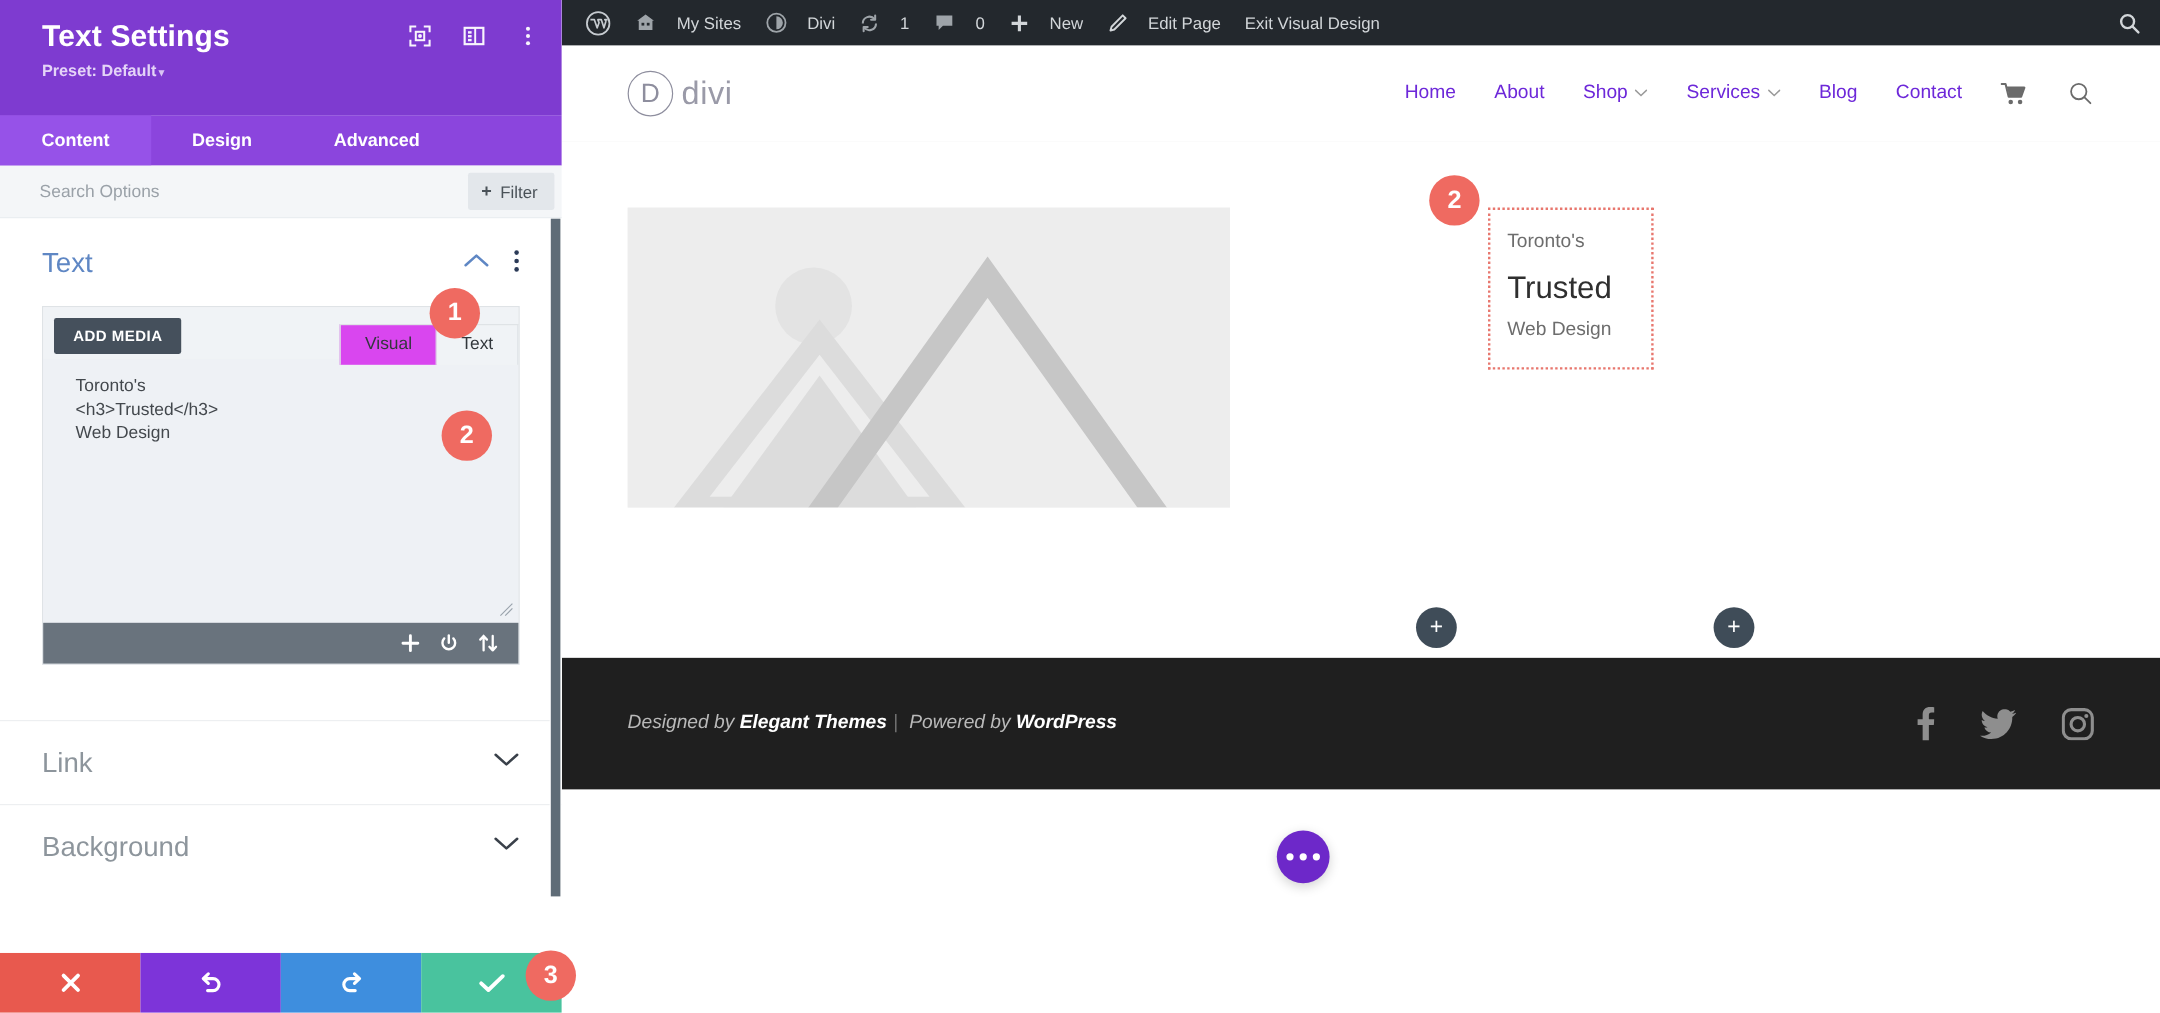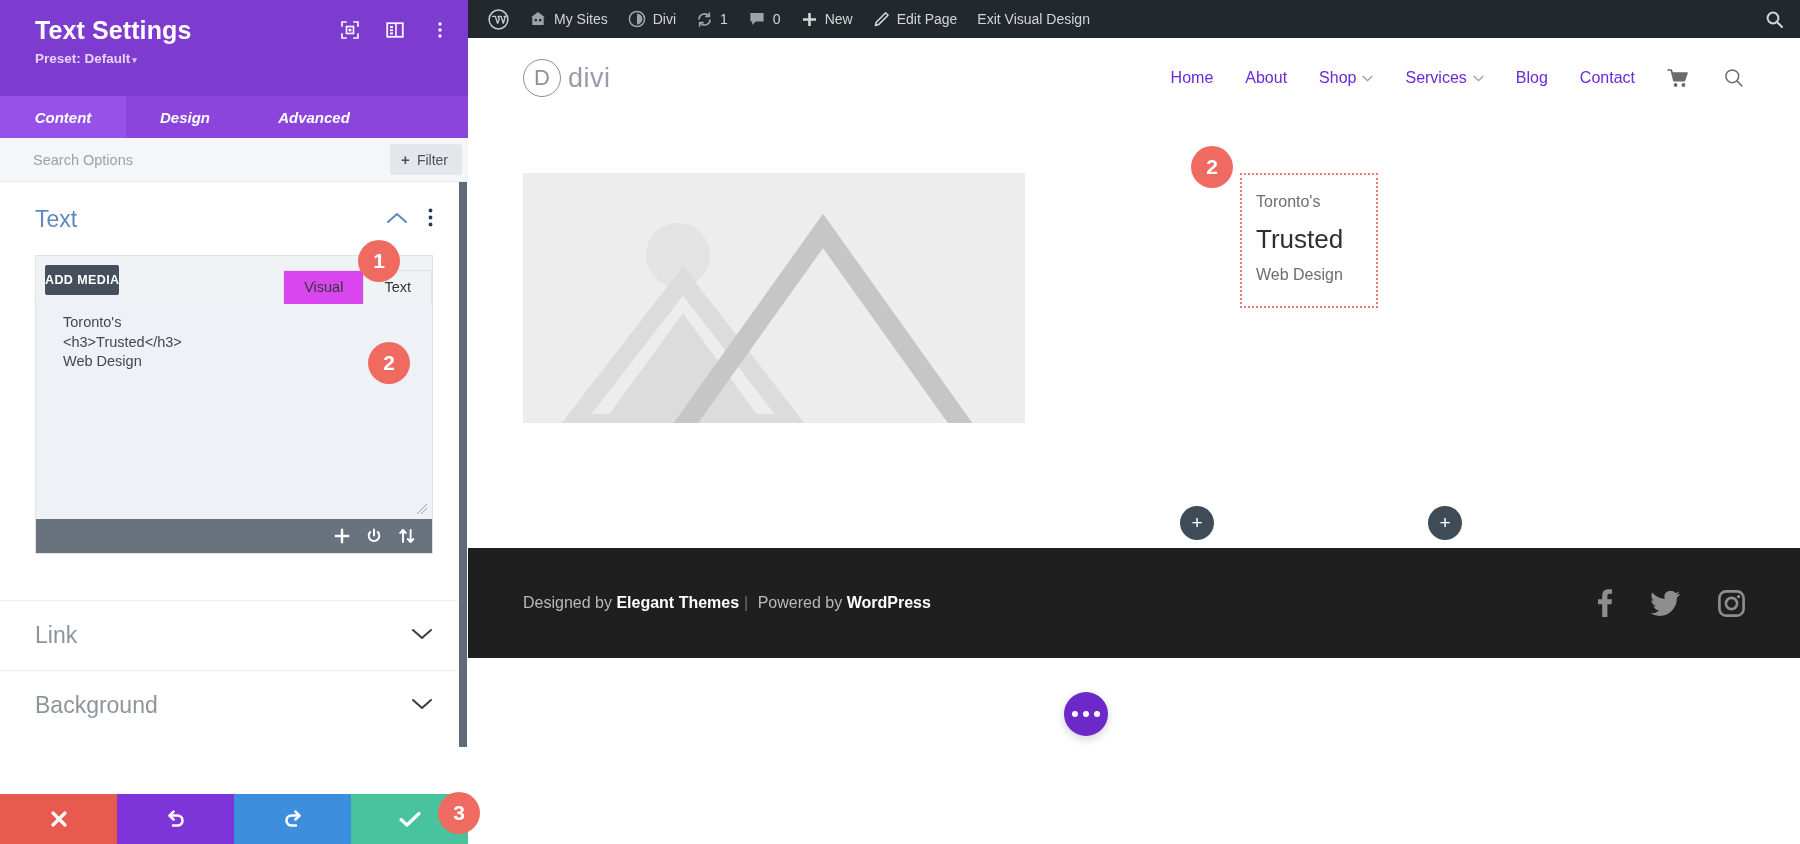--- a/index.html
+++ b/index.html
@@ -34,21 +34,21 @@
   }
   .panel-preset .caret { font-size: 9px; margin-left: 2px; color:#d9c4f3; }
   .panel-header-icons {
     position: absolute; right: 18px; top: 20px;
     display: flex; align-items: center; gap: 25px;
   }
   .hdr-icon { width: 20px; height: 20px; cursor: pointer; opacity: .95; }
   .hdr-icon svg { display: block; }
 
   .panel-tabs {
-    display: flex; background: #8b45dd; height: 42px; font-style: italic;
+    display: flex; background: #8b45dd; height: 42px;
   }
   .panel-tab {
     flex: 0 0 auto;
     color: #fff; font-size: 15px; font-weight: 700;
     display: flex; align-items: center; justify-content: center;
     cursor: pointer;
     padding: 0 26px;
   }
   .panel-tab.tab-content { width: 126px; background: #9652e8; padding:0; }
   .panel-tab.tab-design  { width: 118px; padding:0; }
@@ -108,21 +108,21 @@
     position: relative;
   }
   .editor-toolbar-top {
     display: flex; align-items: flex-start; justify-content: space-between;
     background: #f0f3f6; padding: 9px 0 0 9px;
     position: relative; height: 43px;
   }
   .add-media-btn {
     background: #45505c; color: #fff;
     font-size: 12.5px; font-weight: 700; letter-spacing: .4px;
-    padding: 8px 0; border-radius: 2px;
+    padding: 8px 16px; border-radius: 2px;
     cursor: pointer;
   }
   .editor-mode-tabs { display: flex; align-items: flex-end; height: 100%; }
   .mode-tab {
     font-size: 14.5px; color: #32373c;
     padding: 8px 20px 9px 20px; cursor: pointer;
     border: 1px solid #dfe3e6; border-bottom: none;
     background: #f0f3f6;
     position: relative; top: 5px;
   }
@@ -190,21 +190,21 @@
     position: absolute; left: 468px; top: 0;
     width: 1332px; height: 844px; background: #fff; overflow: hidden;
   }
   .wp-adminbar {
     height: 38px; background: #23282d;
     display: flex; align-items: center;
     color: #d2d6d9; font-size: 14px;
     padding-left: 10px;
   }
   .ab-item {
-    display: flex; align-items: center; gap: 7px;
+    display: flex; align-items: center; gap: 17px;
     padding: 0 10px; height: 38px; cursor: pointer; white-space: nowrap;
   }
   .ab-item span.lbl { line-height: 1; }
   .ab-spacer { flex: 1; }
   .ab-howdy {
     display: flex; align-items: center; gap: 9px;
     padding: 0 12px; height: 38px; cursor: pointer;
   }
   .avatar {
     width: 21px; height: 21px; border-radius: 2px; overflow:hidden;
@@ -268,20 +268,21 @@
     font-size: 19px; font-weight: 300; cursor: pointer;
     position: absolute;
   }
   #add-left  { left: 712px; top: 388px; }
   #add-right { left: 960px; top: 388px; }
 
   .site-footer {
     background: #1f1f1f; height: 110px;
     display: flex; align-items: center;
     padding: 0 55px;
+    font-style: italic;
   }
   .footer-credit { color: #b9b9b9; font-size: 16px; }
   .footer-credit b { color: #fff; font-weight: 700; }
   .footer-credit .sep { color: #6f6f6f; margin: 0 5px; }
   .footer-social { margin-left: auto; display: flex; align-items: center; gap: 38px; }
   .soc { cursor: pointer; display:flex; align-items:center; }
 
   .vb-bottom-area { background: #fff; height: 266px; position: relative; }
   .vb-fab {
     position: absolute; left: 596px; top: 34px;

